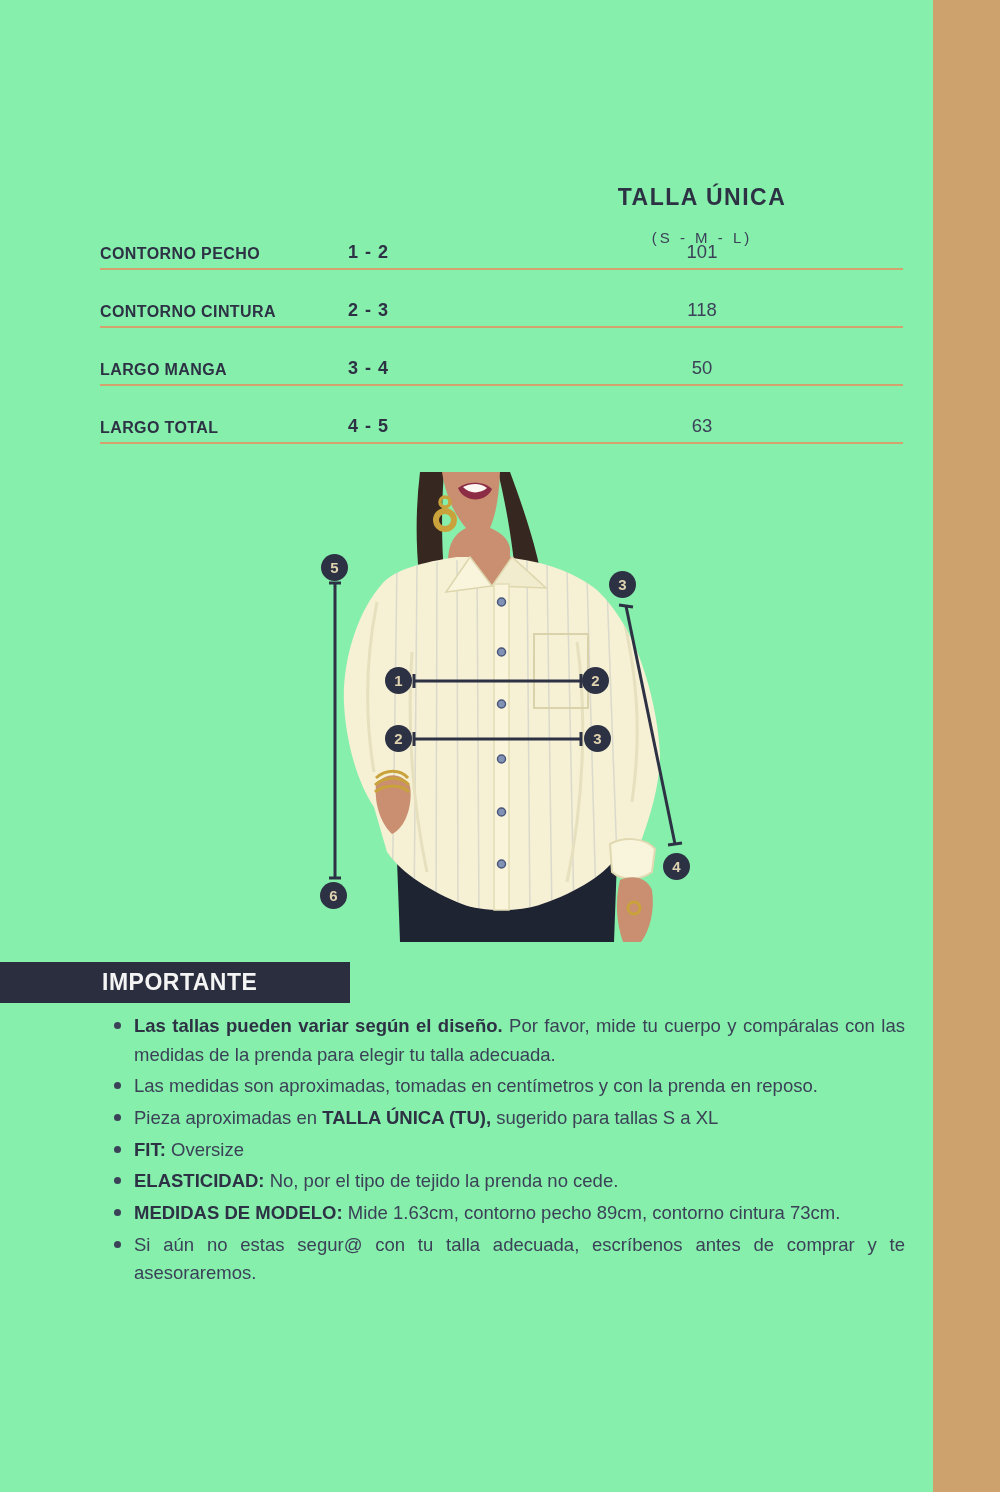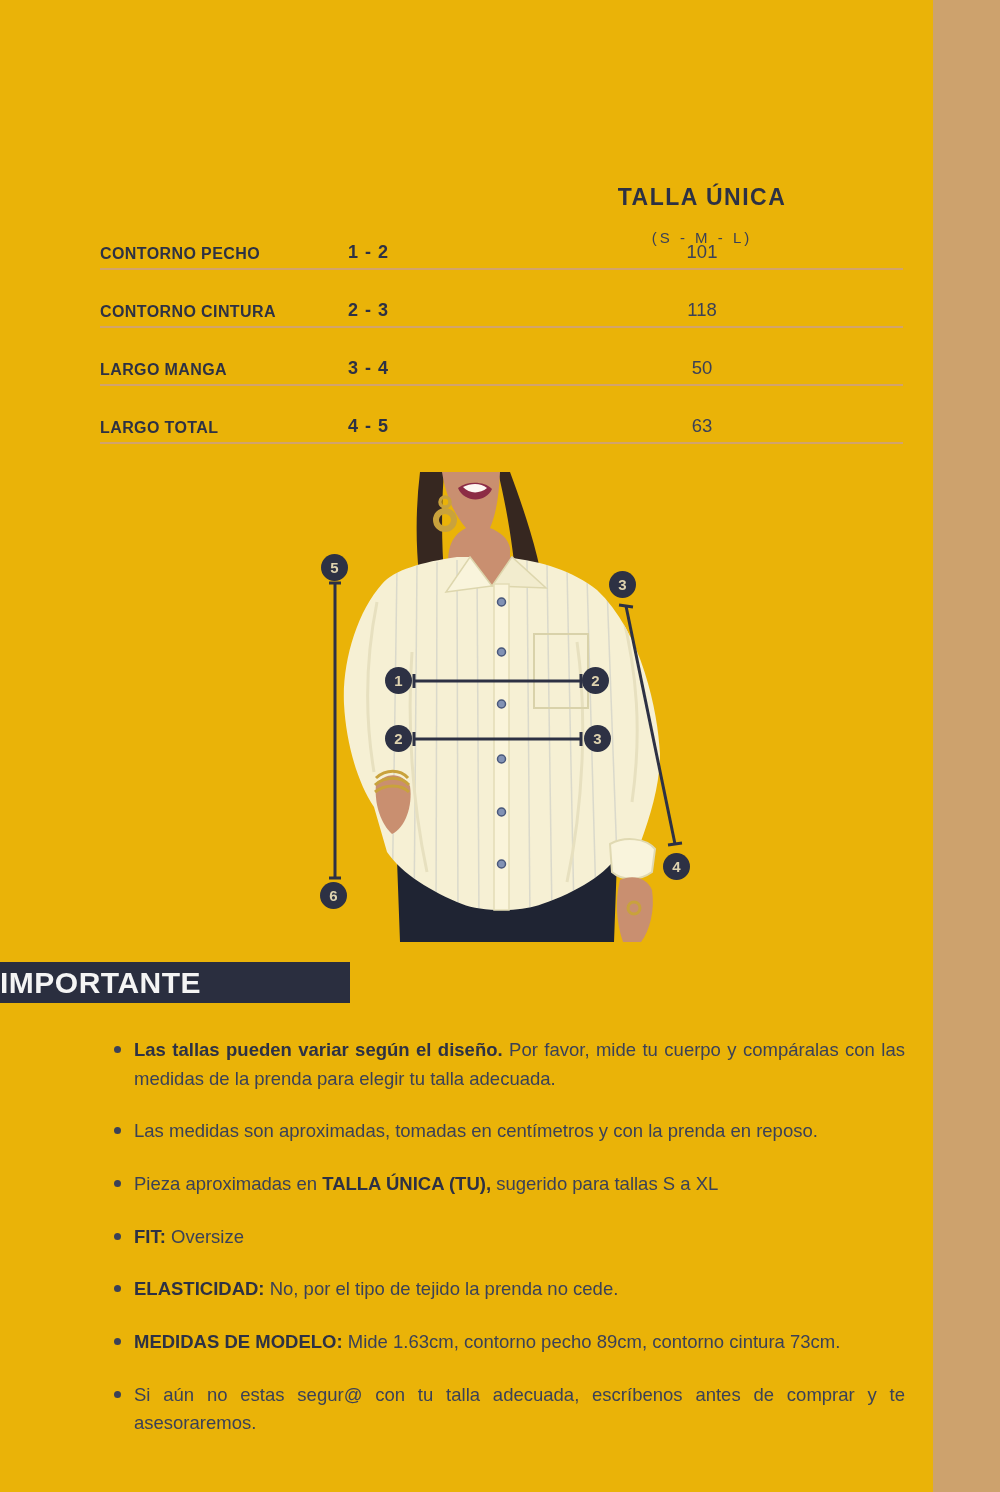--- a/index.html
+++ b/index.html
@@ -2,21 +2,21 @@
 <html><head>
 <meta charset="utf-8">
 <style>
   * { margin: 0; padding: 0; box-sizing: border-box; }
   html, body { width: 1000px; }
   body { font-family: "Liberation Sans", sans-serif; }
   .page {
     position: relative;
     width: 1000px;
     height: 1492px;
-    background: #eab308;
+    background: #86efac;
     overflow: hidden;
   }
   
   .stripe {
     position: absolute;
     top: 0; right: 0;
     width: 67px; height: 1492px;
     background: #cda26d;
   }
   
@@ -71,29 +71,30 @@
   .mk-4  { left: 663px; top: 381px; }
   .mk-6  { left: 320px; top: 410px; }
   
   .banner {
     position: absolute; left: 0; top: 962px;
     width: 350px; height: 41px;
     background: #2a2e3f;
     display: flex; align-items: center;
   }
   .banner .title {
-    color: #f4f4f4; font-size: 30px; font-weight: bold; letter-spacing: 0.5px;
+    margin-left: 102px;
+    color: #f4f4f4; font-size: 23px; font-weight: bold; letter-spacing: 0.5px;
   }
   .bullets {
     position: absolute; left: 112px; top: 1012px; width: 793px;
     list-style: none;
     color: #3b4157; font-size: 18.5px; line-height: 1.55;
     text-align: justify;
   }
-  .bullets li { position: relative; padding-left: 22px; margin-bottom: 3px; margin-top: 24px; }
+  .bullets li { position: relative; padding-left: 22px; margin-bottom: 3px; }
   .bullets .dot {
     position: absolute; left: 2px; top: 10px;
     width: 7px; height: 7px; border-radius: 50%;
     background: #3b4157;
   }
   .bullets b { font-weight: bold; color: #2d3144; }
 </style>
 </head>
 <body>
 

